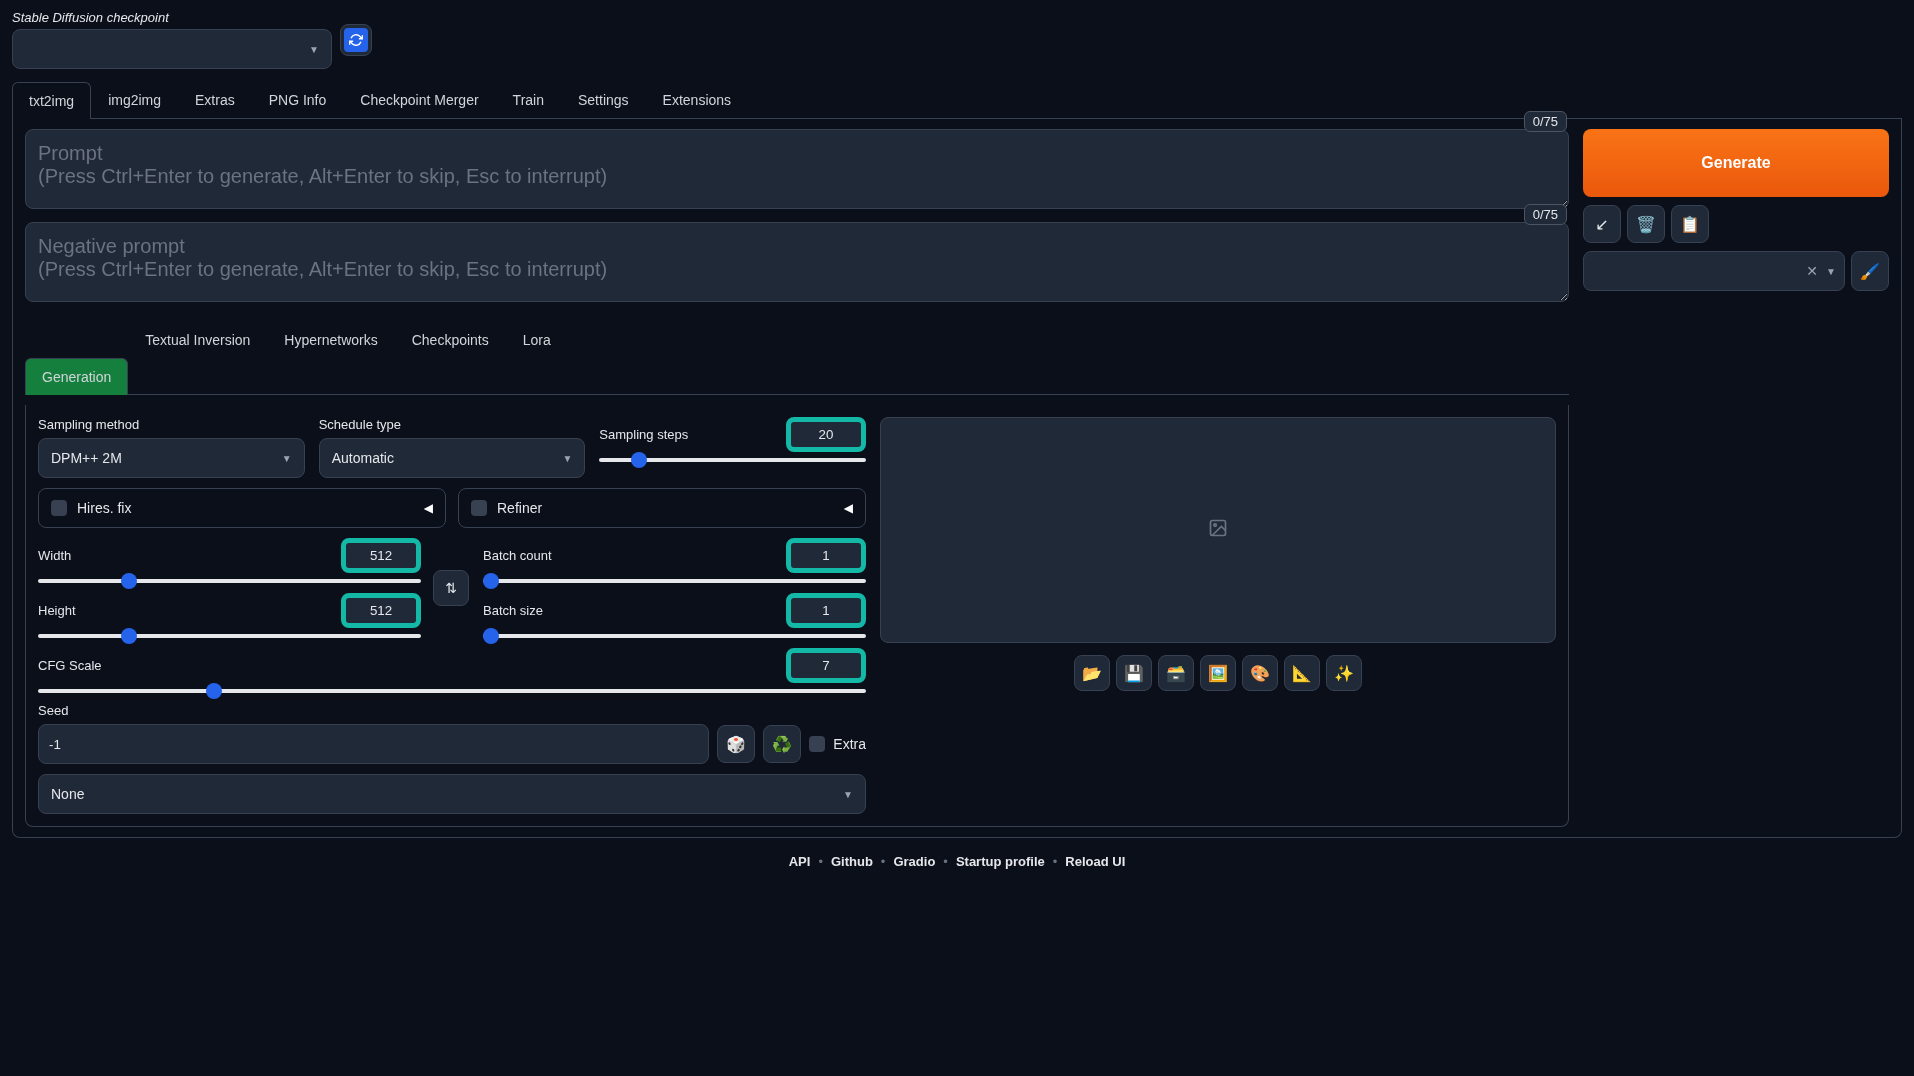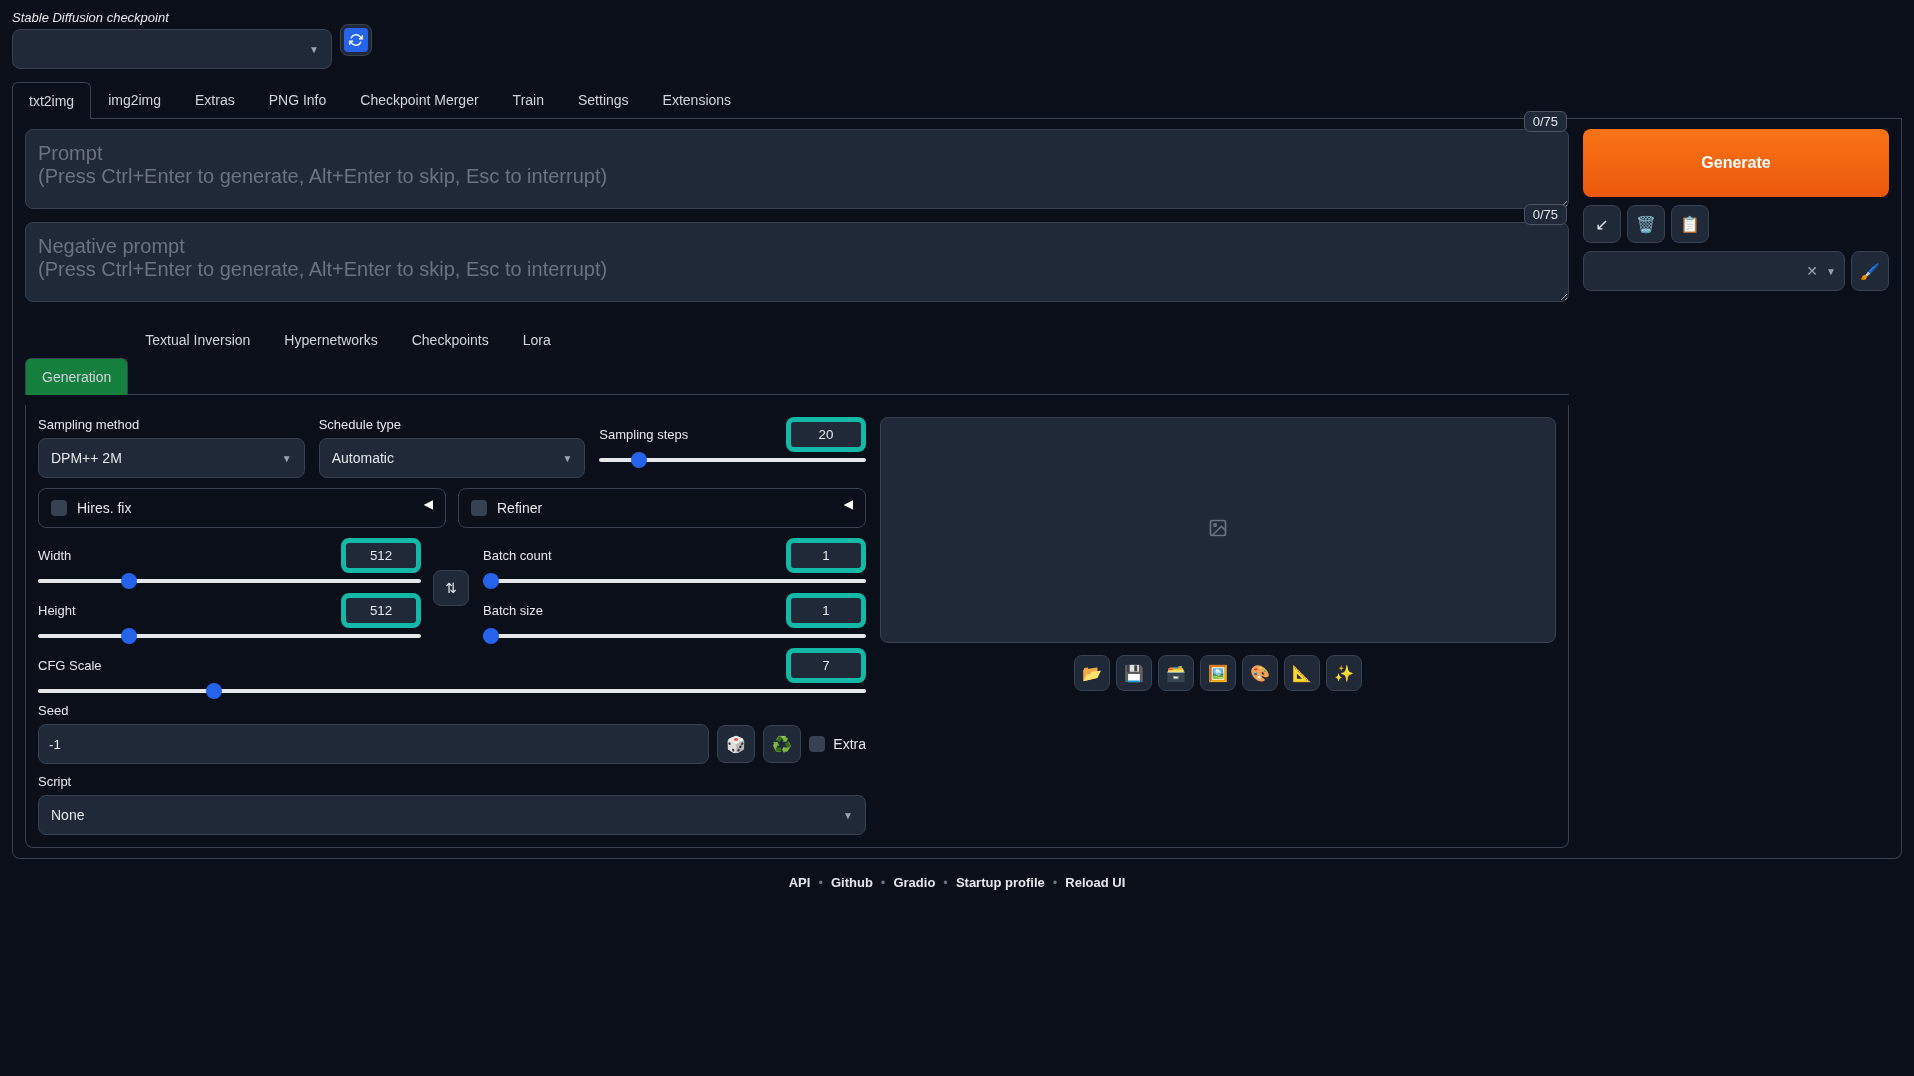--- a/index.html
+++ b/index.html
@@ -41,21 +41,21 @@
 .slider-field { display: flex; flex-direction: column; gap: 6px; }
 .slider-head { display: flex; justify-content: space-between; align-items: center; }
 .num-input { background: #1f2937; border: 5px solid #14b8a6; border-radius: 8px; padding: 5px 8px; width: 80px; text-align: center; color: #e5e7eb; }
 input[type=range] { width: 100%; height: 4px; -webkit-appearance: none; background: transparent; }
 input[type=range]::-webkit-slider-runnable-track { height: 4px; background: #e5e7eb; border-radius: 2px; }
 input[type=range]::-webkit-slider-thumb { -webkit-appearance: none; width: 16px; height: 16px; background: #2563eb; border-radius: 50%; margin-top: -6px; cursor: pointer; }
 input[type=range]::-moz-range-track { height: 4px; background: #e5e7eb; border-radius: 2px; }
 input[type=range]::-moz-range-thumb { width: 16px; height: 16px; background: #2563eb; border-radius: 50%; border: none; cursor: pointer; }
 input[type=range]::-moz-range-progress { background: #2563eb; height: 4px; border-radius: 2px; }
 .accordion-row { display: flex; gap: 12px; }
-.accordion { flex: 1; background: #0b0f19; border: 1px solid #374151; border-radius: 8px; padding: 8px 12px; display: flex; justify-content: space-between; height: 40px; }
+.accordion { flex: 1; background: #0b0f19; border: 1px solid #374151; border-radius: 8px; padding: 8px 12px; display: flex; align-items: center; justify-content: space-between; height: 40px; }
 .acc-left { display: flex; align-items: center; gap: 10px; }
 .checkbox { width: 16px; height: 16px; background: #374151; border-radius: 4px; display: inline-block; }
 .tri { color: #fff; font-size: 12px; }
 .dims-grid { display: grid; grid-template-columns: 1fr 38px 1fr; gap: 12px; align-items: center; }
 .dims-col { display: flex; flex-direction: column; gap: 10px; }
 .swap-btn { background: #1f2937; border: 1px solid #374151; border-radius: 8px; width: 36px; height: 36px; display: flex; align-items: center; justify-content: center; cursor: pointer; align-self: center; }
 .seed-row { display: flex; gap: 8px; align-items: center; }
 .seed-input { flex: 1; background: #1f2937; border: 1px solid #374151; border-radius: 8px; padding: 10px; color: #e5e7eb; height: 40px; }
 .extra-chk { display: flex; align-items: center; gap: 8px; }
 .output-panel { background: #1f2937; border-radius: 8px; height: 226px; display: flex; align-items: center; justify-content: center; border: 1px solid #374151; }
@@ -226,21 +226,20 @@
                 <span>♻️</span>
               </div>
             <div class="extra-chk">
               <span class="checkbox"></span>
               <span>Extra</span>
             </div>
           </div>
         </div>
 
         <div class="field">
-          <div class="field-label">Script</div>
           <div class="select-box">
             <span>None</span>
             <span class="arrow-down">▼</span>
           </div>
         </div>
 
       </div>
 
       <div class="gen-right">
         <div class="output-panel">

